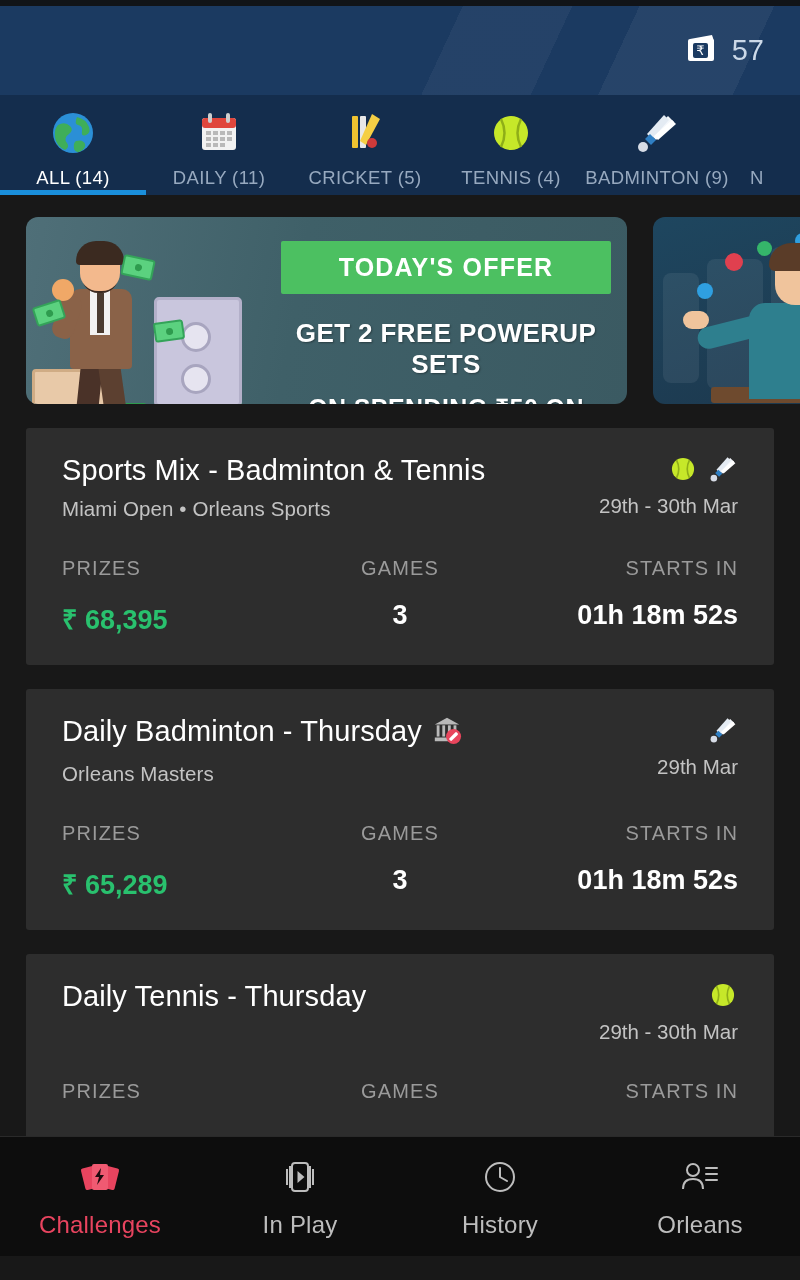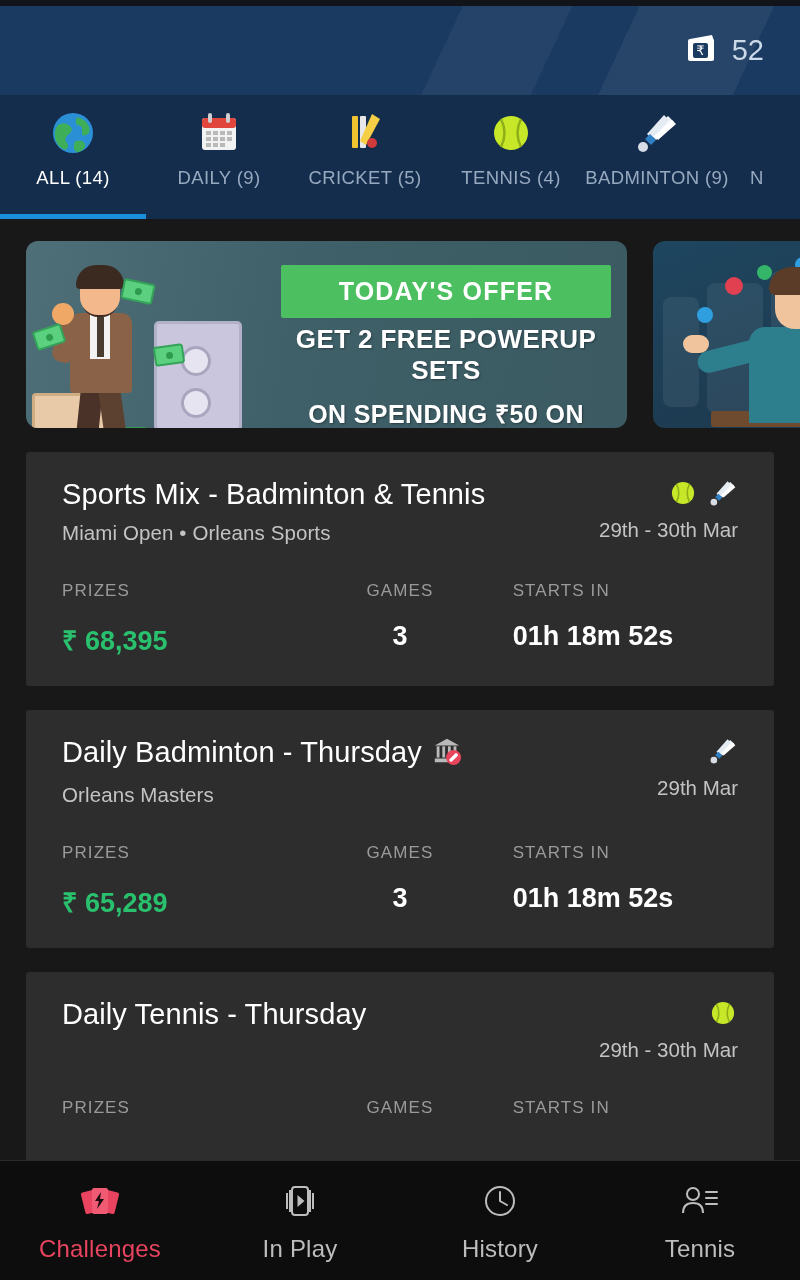--- a/index.html
+++ b/index.html
@@ -65,21 +65,21 @@
   }
   .wallet-amount{
     font-size:29px;
     color:#ccd9e8;
     font-weight:400;
   }
 
   
   .tabbar{
     position:relative;
-    height:124px;
+    height:100px;
     background:#142d4d;
     display:flex;
     align-items:flex-start;
     overflow:hidden;
   }
   .tab{
     flex:0 0 auto;
     width:146px;
     height:100%;
     padding-top:12px;
@@ -223,21 +223,21 @@
     letter-spacing:1.2px;
     padding:12px 0;
     border-radius:2px;
   }
   .offer-line1,.offer-line2{
     color:#ffffff;
     font-weight:bold;
     letter-spacing:0.4px;
     text-shadow:1px 1px 2px rgba(0,0,0,.35);
   }
-  .offer-line1{ font-size:26px; margin-top:6px; }
+  .offer-line1{ font-size:26px; margin-top:24px; }
   .offer-line2{ font-size:25px; margin-top:10px; }
 
   .banner-2{
     width:601px;
     background:linear-gradient(160deg,#1e465f 0%,#1d3a50 55%,#23333f 100%);
   }
   .b2-person-head{
     position:absolute; left:122px; top:34px; width:46px;height:54px;border-radius:20px;
     background:#f0c49c;
   }
@@ -311,23 +311,23 @@
     font-size:20.5px;
     color:#c3c3c3;
     white-space:nowrap;
   }
   .card-stats{
     margin-top:36px;
     display:flex;
   }
   .stat{ flex:1; }
   .stat.c{ text-align:center; }
-  .stat.r{ }
+  .stat.r{ text-align:right; }
   .stat-label{
-    font-size:17px;
+    font-size:20px;
     color:#9a9a9a;
     letter-spacing:1.1px;
   }
   .stat-value{
     margin-top:20px;
     font-size:27px;
     font-weight:bold;
     color:#ffffff;
   }
   .stat-value.prize{ color:#29c16e; }
@@ -369,21 +369,21 @@
 
   <div class="wallet">
     <span>
       <svg width="34" height="34" viewBox="0 0 34 34">
         <path d="M4 7 h22 a2 2 0 0 1 2 2 v18 a2 2 0 0 1 -2 2 h-22 a2 2 0 0 1 -2 -2 v-18 a2 2 0 0 1 2 -2 z" fill="#ffffff"></path>
         <path d="M4 7 L26 3 L28 9 L4 9 z" fill="#ffffff"></path>
         <rect x="7" y="11" width="15" height="15" rx="2" fill="#1b3a61"></rect>
         <text x="14.5" y="23" font-size="13" font-family="DejaVu Sans, sans-serif" fill="#ffffff" text-anchor="middle">₹</text>
       </svg>
     </span>
-    <span class="wallet-amount">52</span>
+    <span class="wallet-amount">57</span>
   </div>
 </div>
 
 <div class="tabbar">
 
   <div class="tab active">
     <div class="tab-icon">
       <svg width="46" height="46" viewBox="0 0 46 46">
         <circle cx="23" cy="23" r="20" fill="#2b8fd6"></circle>
         <path d="M8 15 q7 -4 12 1 q4 4 -1 8 q-6 4 -2 9 q3 4 -2 7 q-9 -4 -10 -13 q-1 -8 3 -12z" fill="#3fae59"></path>
@@ -410,21 +410,21 @@
           <rect x="10" y="27" width="5" height="4"></rect>
             <rect x="17" y="27" width="5" height="4"></rect>
           <rect x="24" y="27" width="5" height="4"></rect>
             <rect x="31" y="27" width="5" height="4"></rect>
           <rect x="10" y="33" width="5" height="4"></rect>
             <rect x="17" y="33" width="5" height="4"></rect>
           <rect x="24" y="33" width="5" height="4"></rect>
         </g>
       </svg>
     </div>
-    <div class="tab-label">DAILY (9)</div>
+    <div class="tab-label">DAILY (11)</div>
   </div>
 
   <div class="tab">
     <div class="tab-icon">
       <svg width="46" height="46" viewBox="0 0 46 46">
         <rect x="10" y="6" width="6" height="32" rx="1" fill="#f0c330"></rect>
         <rect x="18" y="6" width="6" height="32" rx="1" fill="#e8e8e8"></rect>
         <path d="M30 4 l8 5 l-14 26 l-6 -4 z" fill="#f5cf45"></path>
         <circle cx="30" cy="33" r="5" fill="#cf3a3a"></circle>
       </svg>
@@ -694,18 +694,18 @@
     </div>
 
     <div class="navitem">
       <div class="nav-icon">
         <svg width="42" height="42" viewBox="0 0 42 42">
           <circle cx="14" cy="13" r="6" fill="none" stroke="#bdbdbd" stroke-width="2"></circle>
           <path d="M4 32 q0 -10 10 -10 q10 0 10 10" fill="none" stroke="#bdbdbd" stroke-width="2"></path>
           <path d="M27 11 h11 M27 17 h11 M27 23 h11" stroke="#bdbdbd" stroke-width="2" stroke-linecap="round"></path>
         </svg>
       </div>
-      <div class="nav-label">Tennis</div>
+      <div class="nav-label">Orleans</div>
     </div>
 
   </div>
 
 </div>
 
 </body></html>

